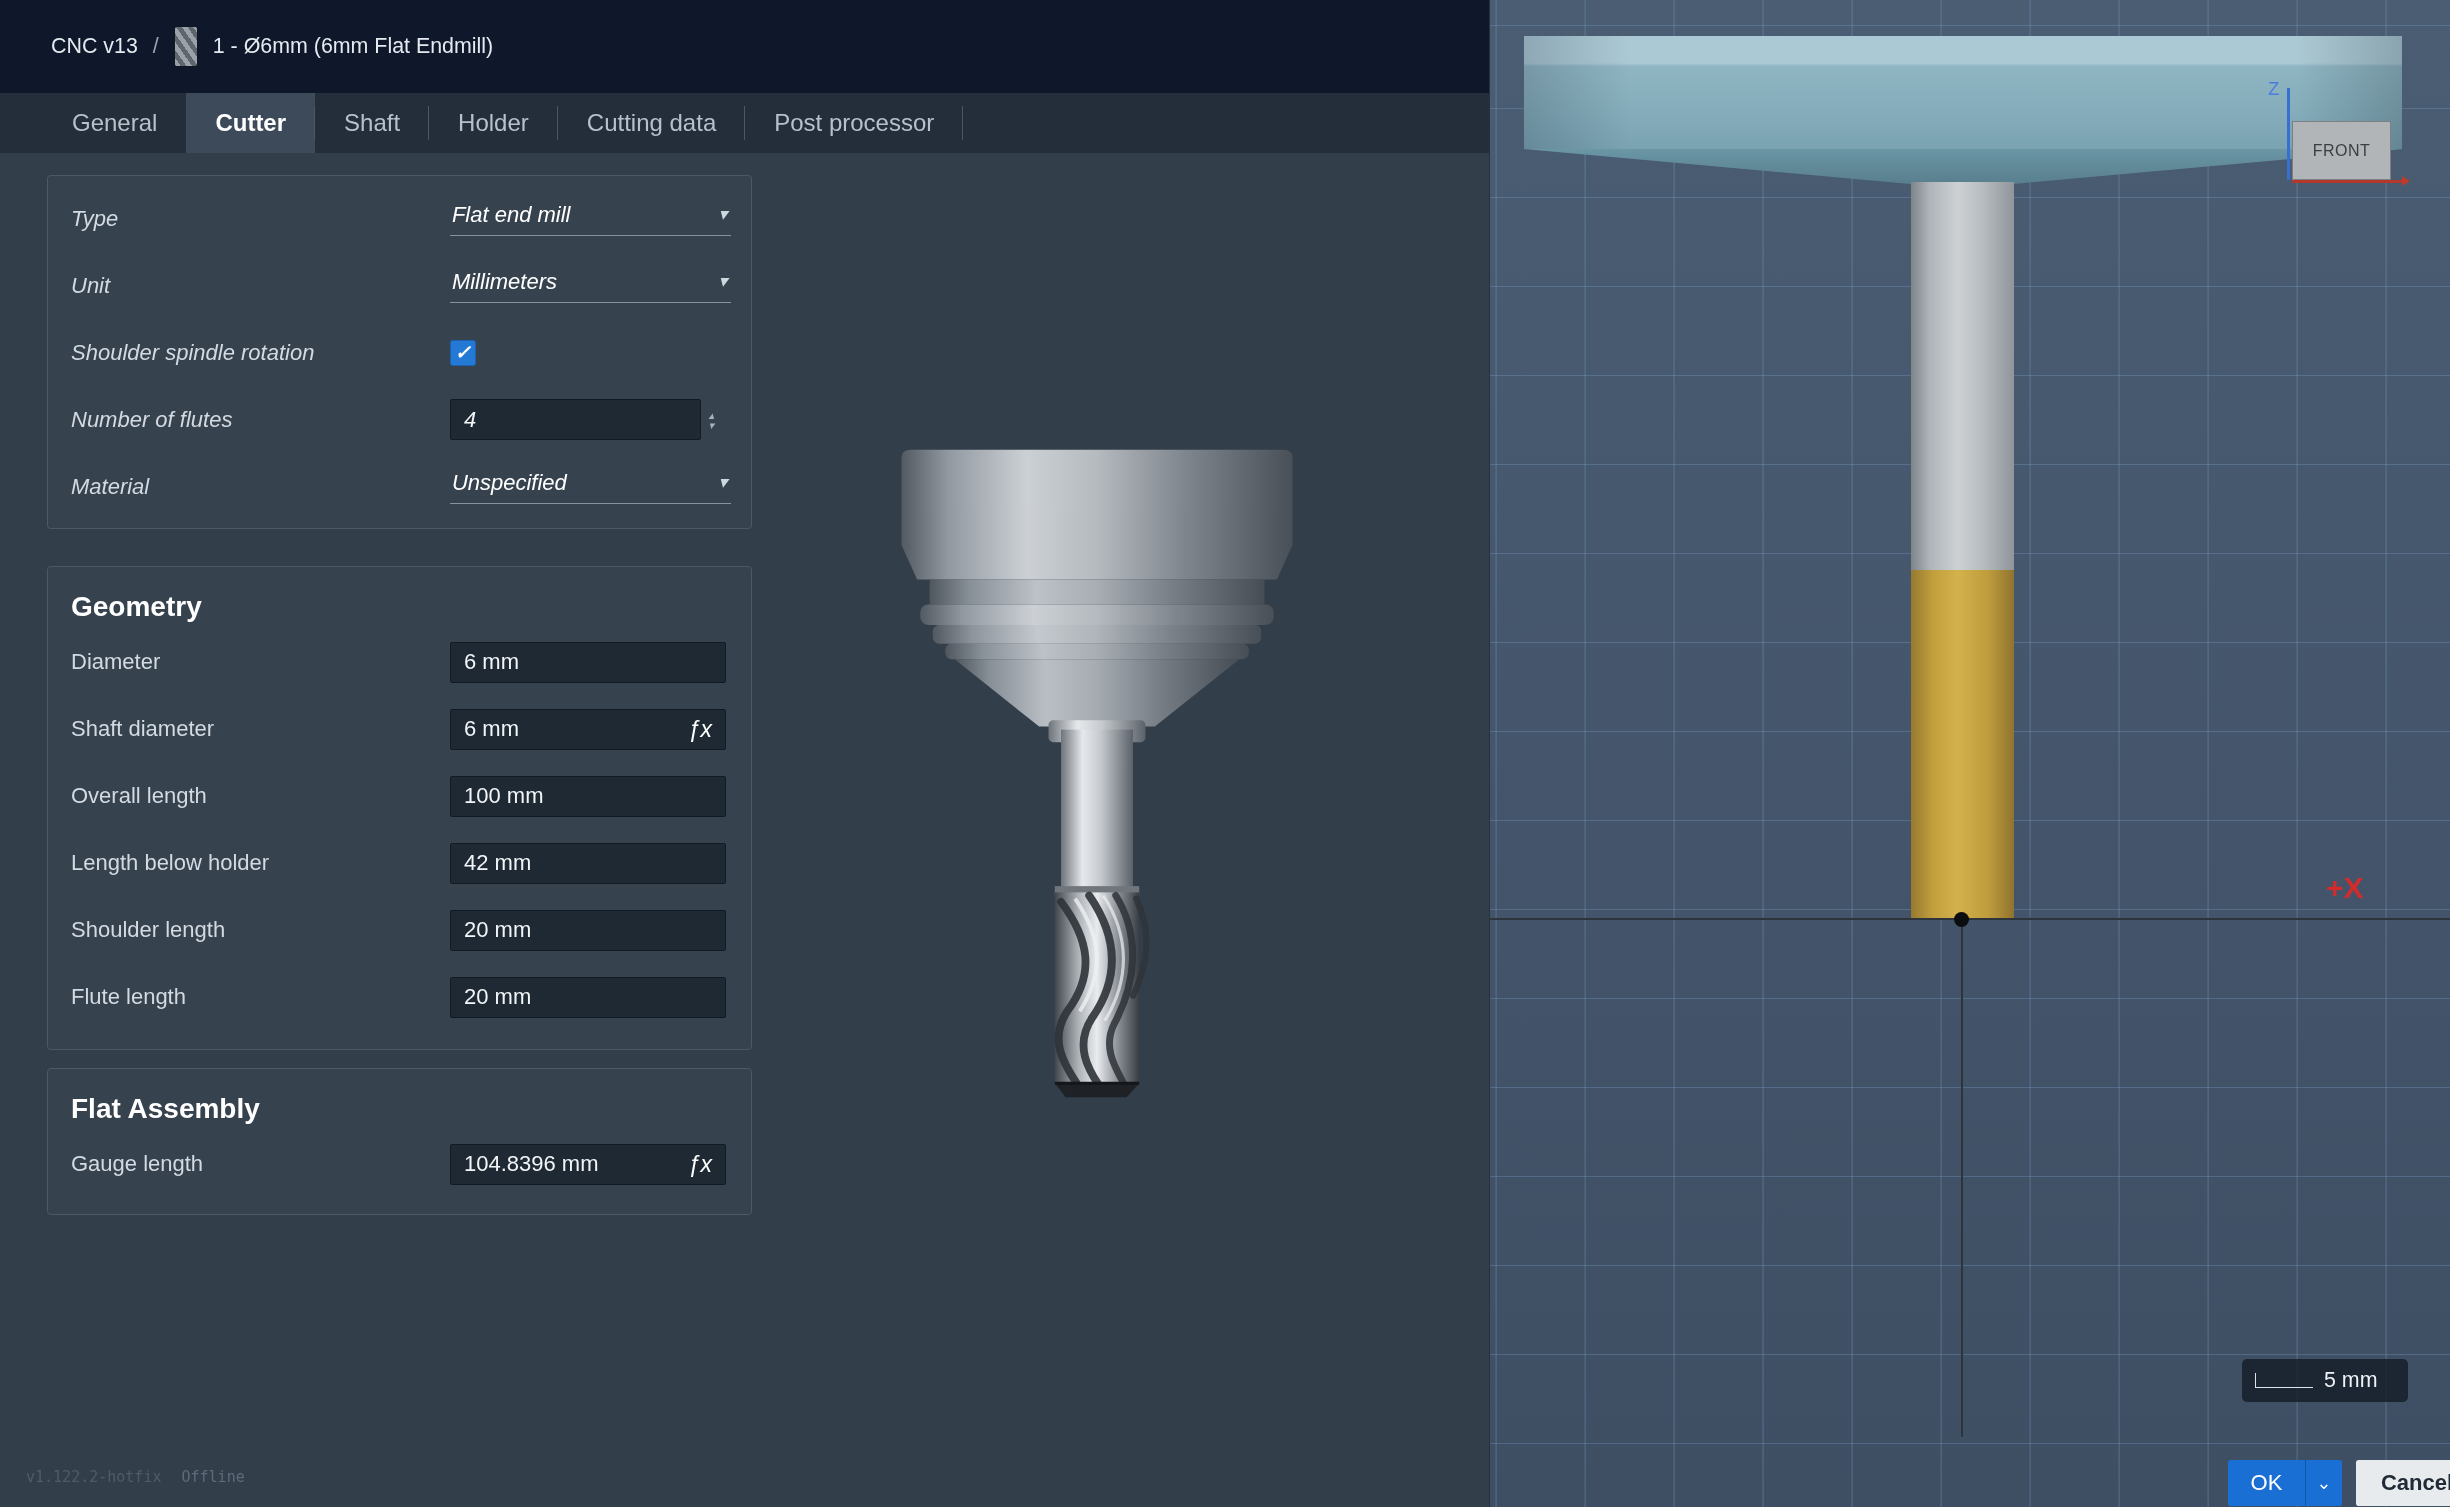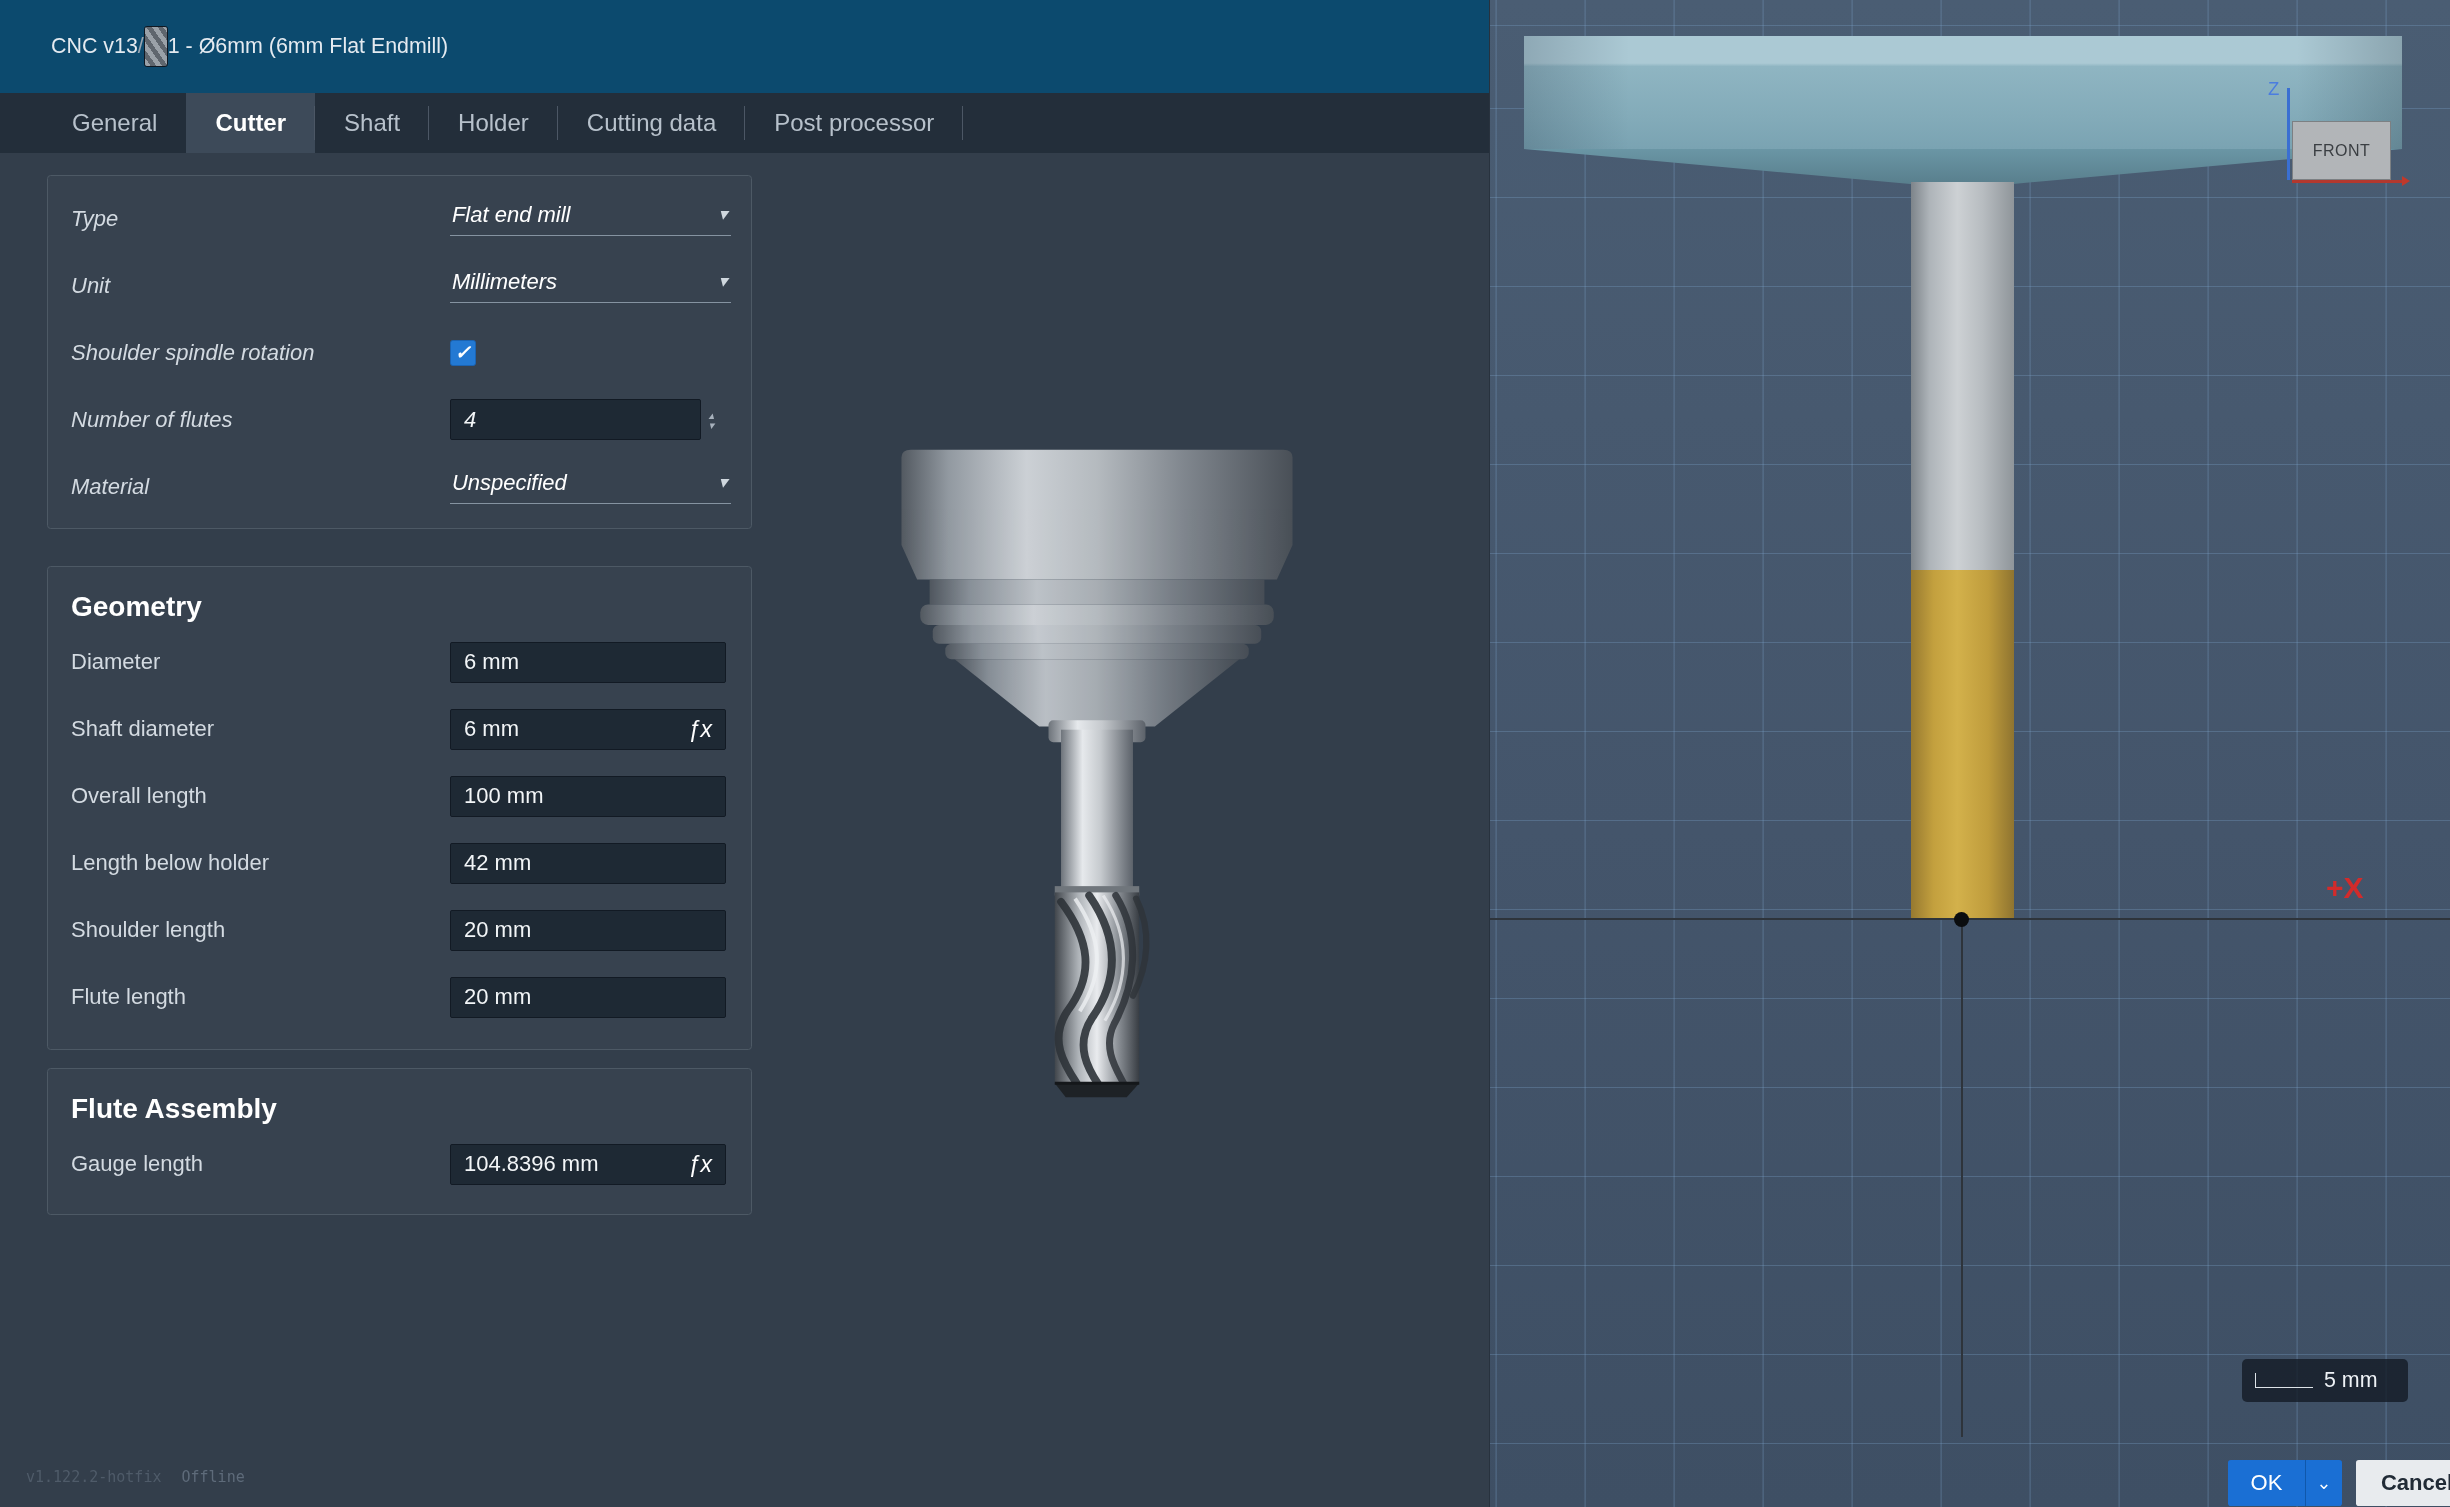--- a/index.html
+++ b/index.html
@@ -1,22 +1,22 @@
 <!DOCTYPE html>
 <html style="font-size:15px"><head>
 <meta charset="utf-8">
 <style>
   * { box-sizing: border-box; }
   body { margin:0; background:#2b3542; font-family:"Liberation Sans",sans-serif; }
   .app { position:relative; width:2450px; height:1507px; overflow:hidden; background:#333e4b; }
 
   
   .left-pane { position:absolute; left:0; top:0; width:1489px; height:1507px; background:#333e4b; }
-  .header { position:absolute; left:0; top:0; width:100%; height:93px; background:#0c4a6e;
-            display:flex; align-items:center; padding-left:51px; }
+  .header { position:absolute; left:0; top:0; width:100%; height:93px; background:#0f172a;
+            display:flex; align-items:center; padding-left:51px; gap:15px; }
   .crumb { color:#e4eaf0; font-size:21.4px; }
   .crumb-sep { color:#9aa6b2; font-size:21.4px; }
   .tool-thumb { width:24px; height:41px; border-radius:2.8px;
     background: repeating-linear-gradient(55deg,#9aa1a8 0 4.7px,#5f666e 4.7px 9.3px);
     border:0.9px solid #0f1822; }
   .tabbar { position:absolute; left:0; top:93px; width:100%; height:60px; background:#232e3a;
             display:flex; align-items:stretch; padding-left:43px; }
   .tab { position:relative; display:flex; align-items:center; padding:0 29px; font-size:24px;
          color:#b7c1cb; cursor:default;text-align:right; }
   .tab::after { content:""; position:absolute; right:0; top:13px; bottom:13px; width:0.9px; background:#4c5765; }
@@ -200,21 +200,21 @@
       </div>
       <div class="row">
         <span class="row-label">Flute length</span>
         <div class="input">
           <span class="val">20 mm</span>
         </div>
       </div>
     </div>
 
     <div class="panel panel-asm">
-      <div class="panel-title">Flute Assembly</div>
+      <div class="panel-title">Flat Assembly</div>
       <div class="row">
         <span class="row-label">Gauge length</span>
         <div class="input">
           <span class="val">104.8396 mm</span>
           <span class="fx">ƒx</span>
         </div>
       </div>
     </div>
 
     <div class="tool-illustration">

